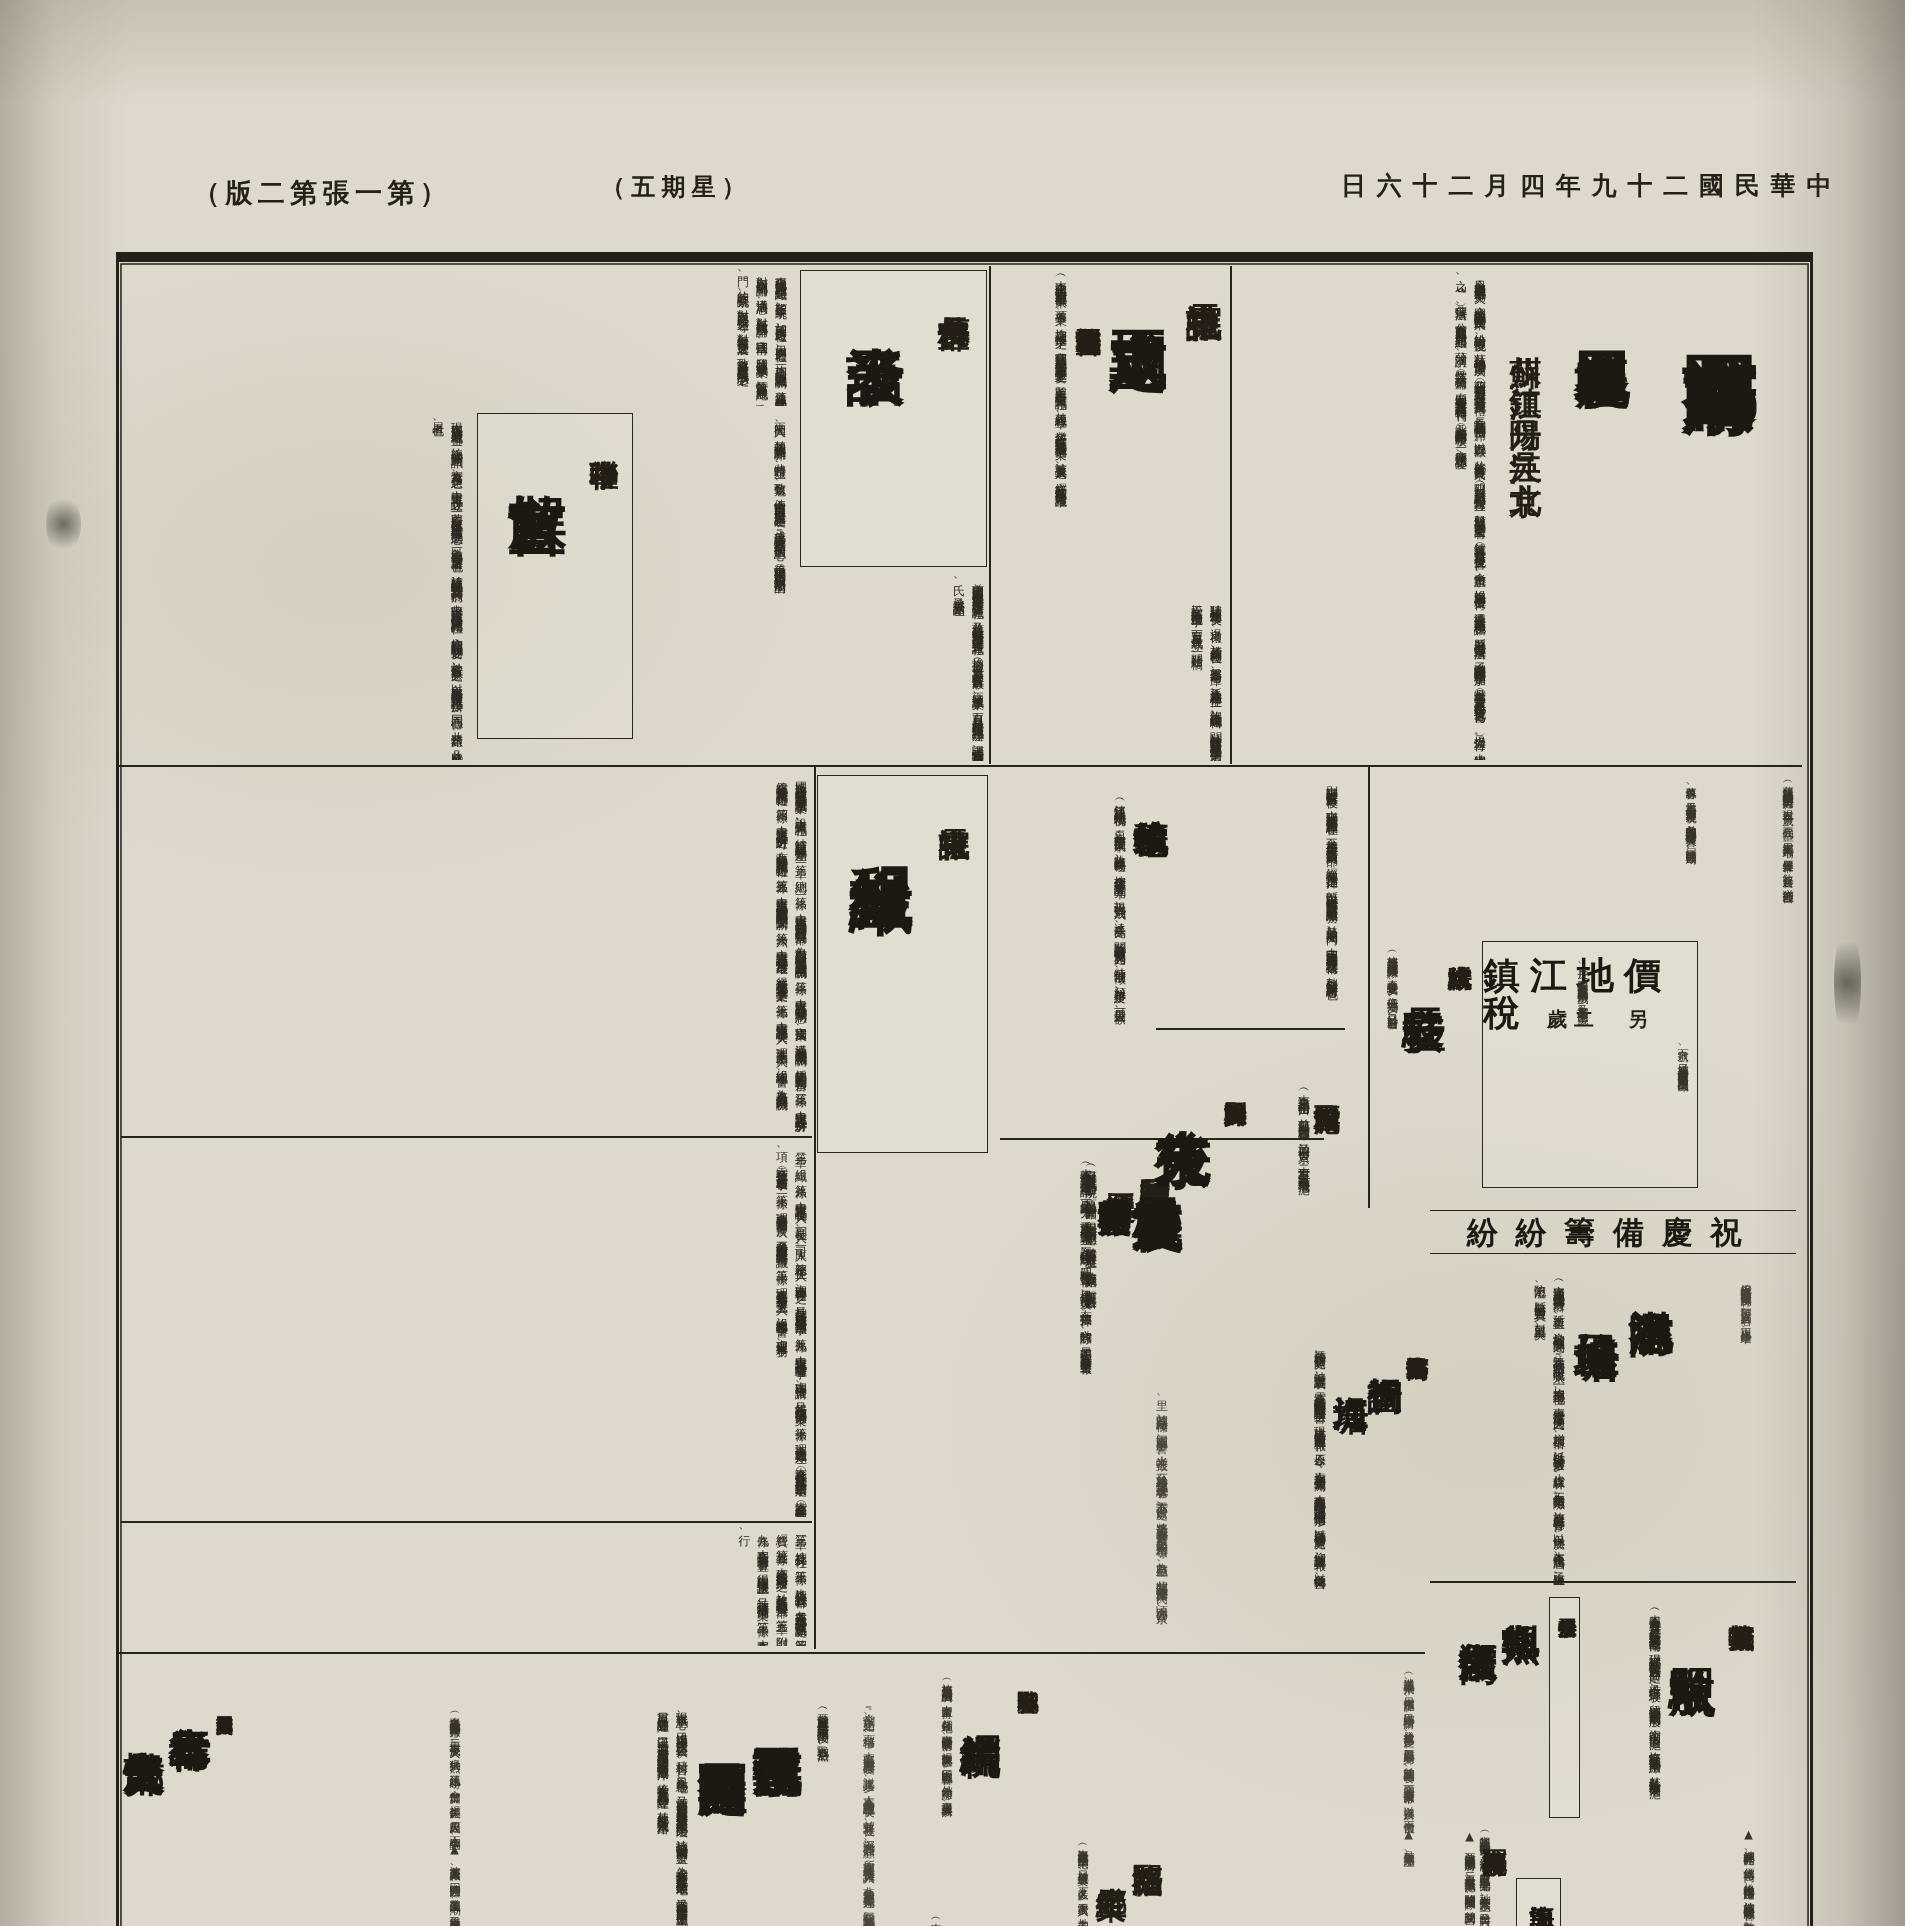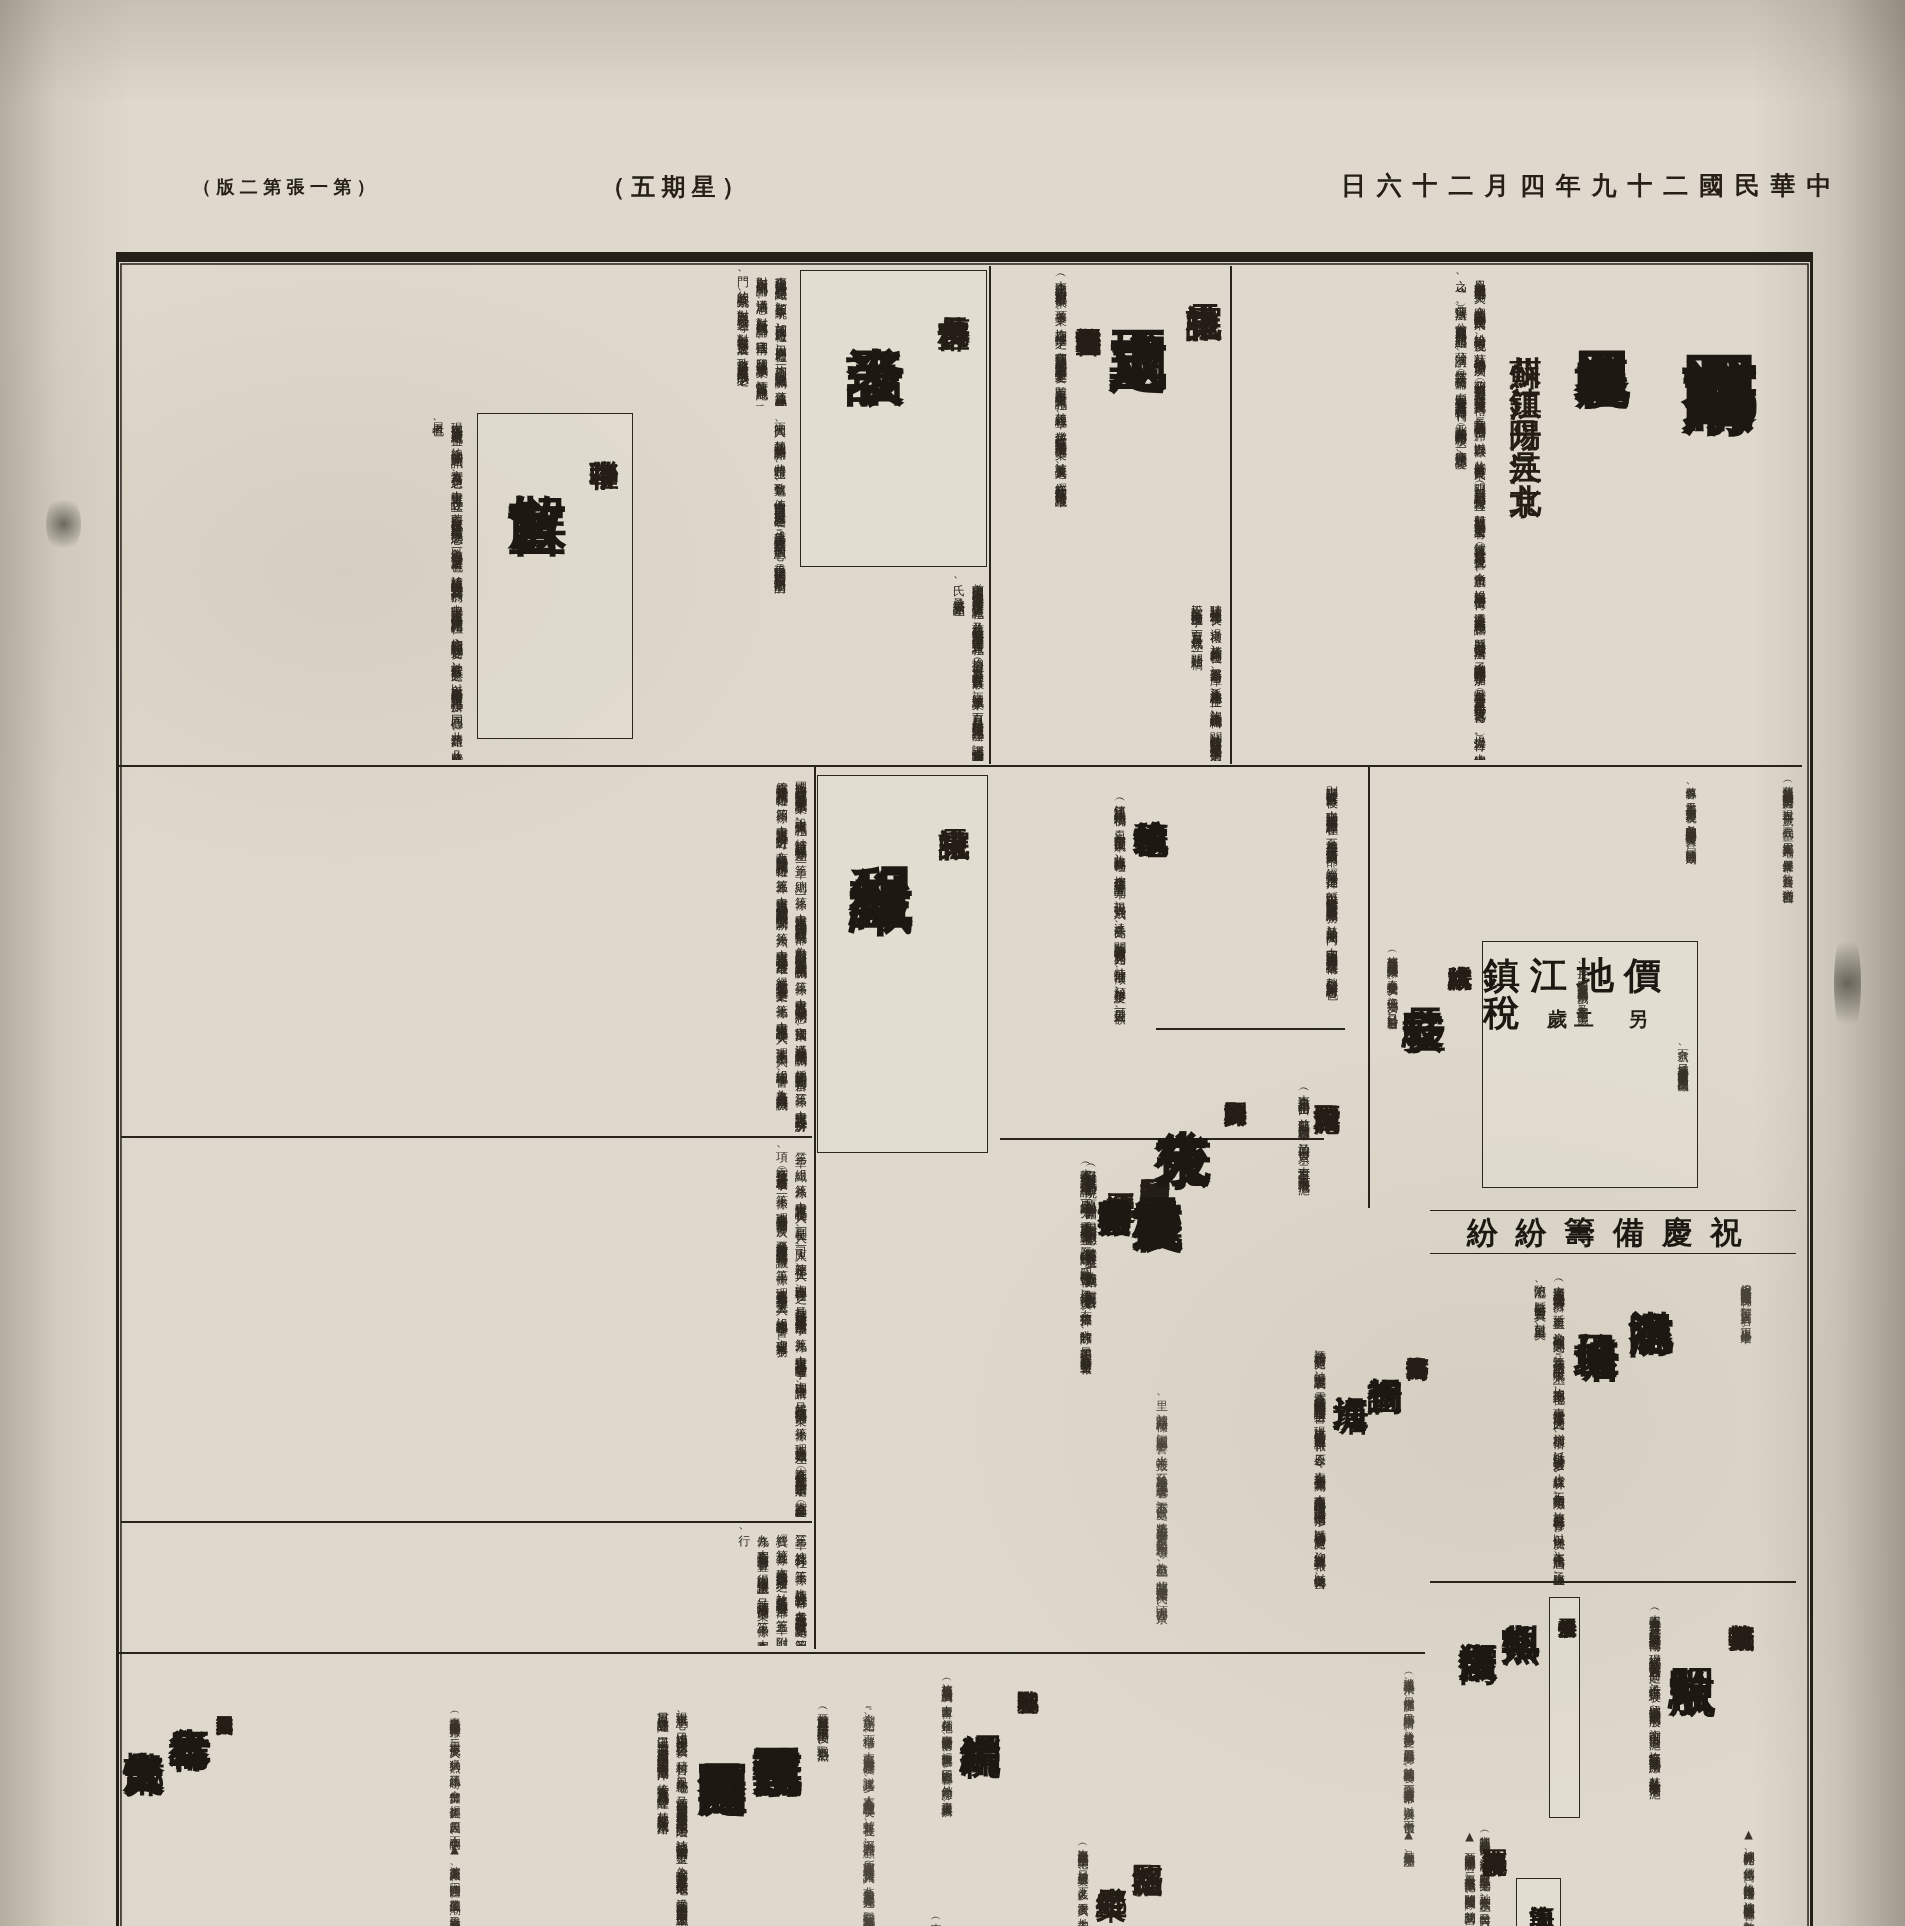--- a/index.html
+++ b/index.html
@@ -27,21 +27,21 @@
   .frame{position:absolute;left:116px;top:252px;width:1691px;height:2121px;
     border:3.5px solid #241f18;border-top-width:10px;
     box-shadow: inset 0 0 0 1.2px #ded9cc, inset 0 0 0 2.7px #241f18;}
   .smudge{position:absolute;border-radius:50%;background:radial-gradient(circle,rgba(30,25,18,.55),rgba(30,25,18,0) 70%);}
 </style>
 </head>
 <body>
 
 <div class="sheet">
 
-  <div class="abs" style="left:193px;top:175px;font-size:18px;letter-spacing:5.4px;font-weight:700">（版二第張一第）</div>
+  <div class="abs" style="left:193px;top:175px;font-size:27px;letter-spacing:5.4px;font-weight:700">（版二第張一第）</div>
   <div class="abs" style="left:601px;top:171px;font-size:24px;letter-spacing:6.2px;font-weight:700">（五期星）</div>
   <div class="abs" style="left:1341px;top:169px;font-size:25px;letter-spacing:10.8px;font-weight:700">日六十二月四年九十二國民華中</div>
 
   <div class="frame"></div>
 
   <div class="abs v head" style="left:1683px;top:295px;height:474px;font-size:76px">國府還都南京</div>
   <div class="abs v head" style="left:1576px;top:308px;height:458px;font-size:55px">各地民眾同申慶祝</div>
   <div class="abs v kick" style="left:1510px;top:331px;height:431px;font-size:32px">蘇州　鎮江　丹陽　吳江　北京</div>
   <div class="abs v body" style="left:1235px;top:270px;width:254px;height:490px">今日為慶祝國府還都第一天、全國各地機關團體及民衆、紛紛籌備慶祝、茲誌各地籌慶情形如次、㊀蘇州省府明晨（廿六）在大禮堂舉行慶祝典禮、長官及各機關領袖出席、以資聯歡、此外省會各界民衆、明日（廿六）懸旗結彩提燈遊行、一般預料其盛況定卜空前未有、㊁鎮江各界廿六日舉行慶祝大會、全市懸旗、娛樂場所半費優待、通衢要道遍貼彩色標語、縣署已擬定宣傳辦法、函邀各機關團體學校參加、㊂丹陽各界定廿六日上午九時舉行慶祝大會、（2）提燈遊行、由總指揮徐清如定之、（3）宣傳辦法、分東南西北四門及新北門五組、分頭演講、㊃吳江論文稿一篇、由縣宣委會彙送新丹陽報發行特刊、㊄北京各機關團體學校、亦一律懸旗誌慶、</div>
 

